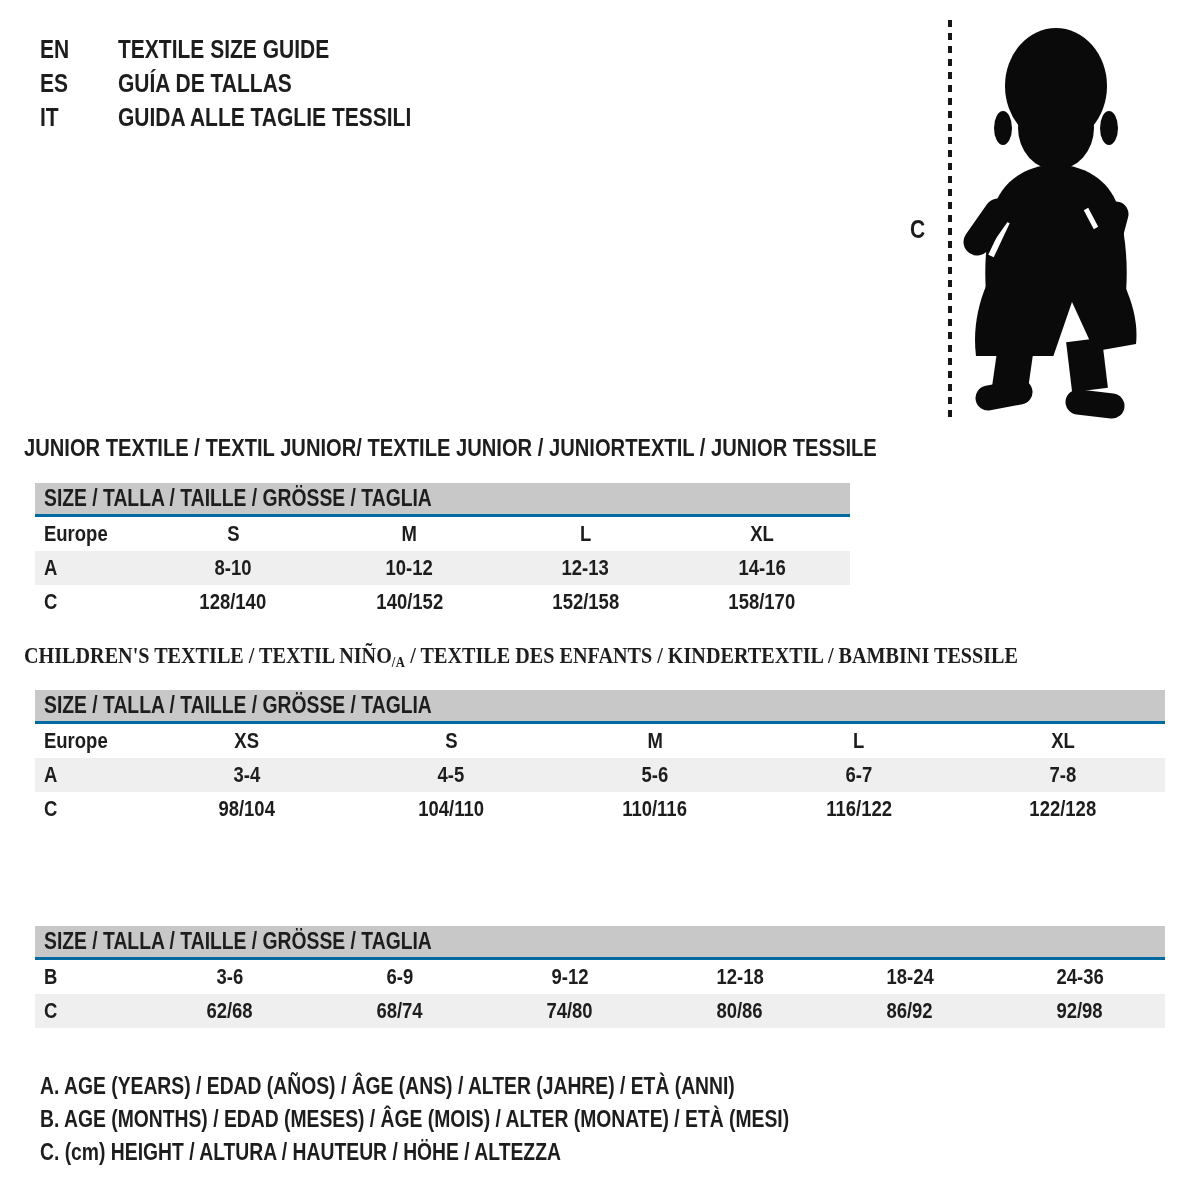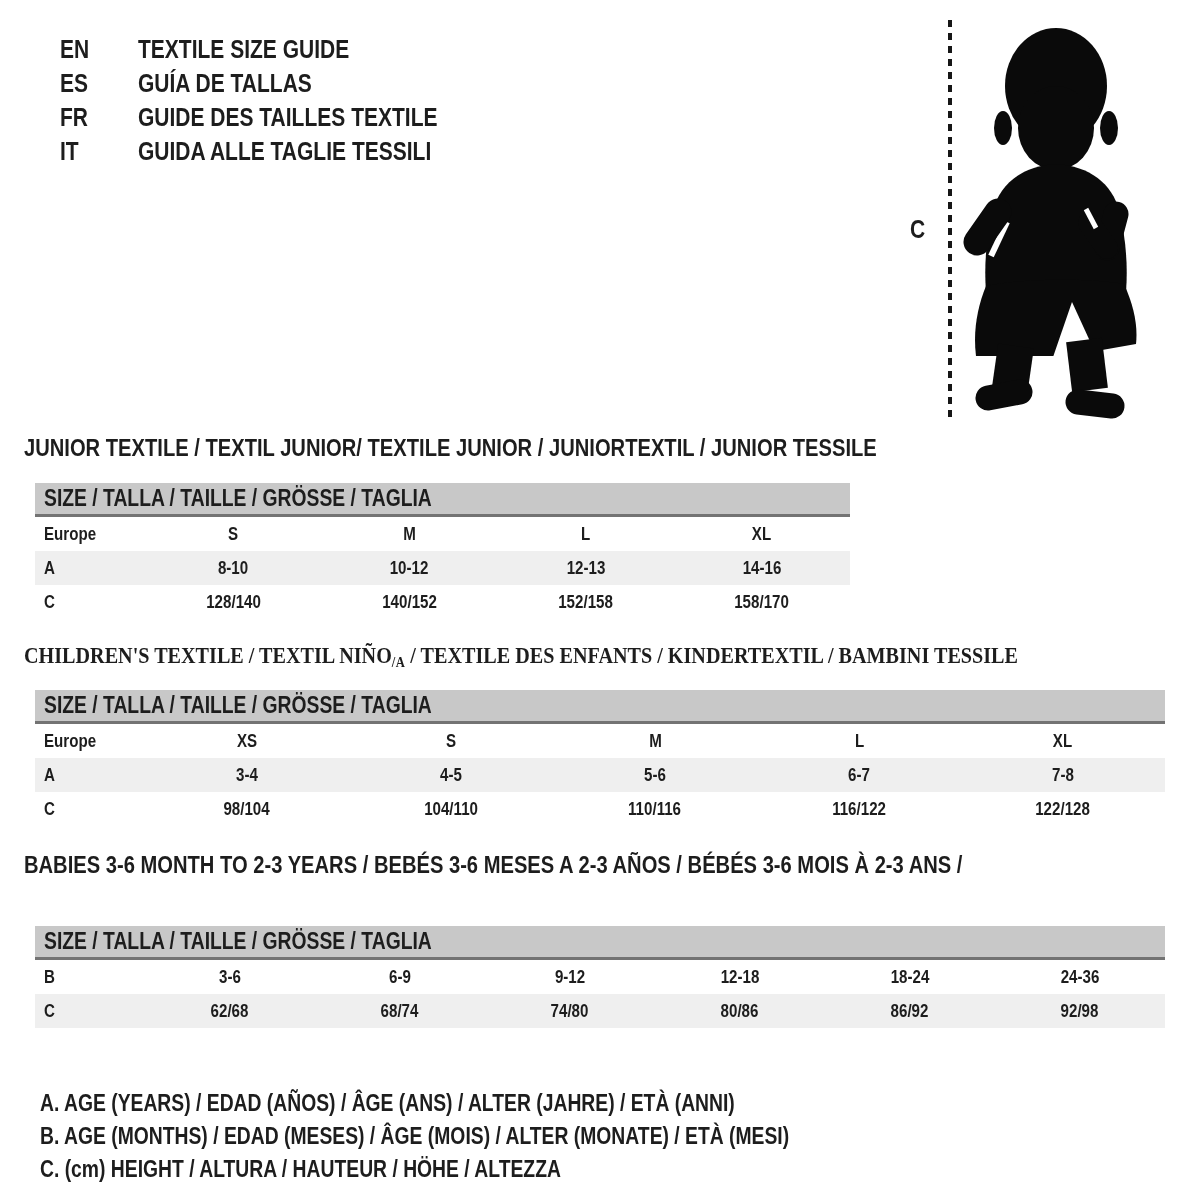--- a/index.html
+++ b/index.html
@@ -16,21 +16,21 @@
   .cnd {
     display:inline-block;
     transform:scaleX(0.84);
     transform-origin:0 50%;
     white-space:nowrap;
   }
   .cndc { transform-origin:50% 50%; }
 
   
   .lang-block { position:absolute; left:40px; top:32px; font-size:25px; line-height:34px; }
-  .lang-row { display:flex;margin-left:20px; }
+  .lang-row { display:flex; }
   .lang-code { width:78px; }
 
   
   .measure-line {
     position:absolute; left:948px; top:20px; width:4px; height:398px;
     background:repeating-linear-gradient(to bottom, #161616 0 7px, transparent 7px 13px);
   }
   .c-label { position:absolute; left:910px; top:215px; font-size:25px; }
   .silhouette { position:absolute; left:960px; top:16px; }
 
@@ -40,49 +40,45 @@
   .title-children { top:639px;font-family:Liberation Serif, serif; }
   .title-babies { top:848px; }
   .subA { font-size:15px; vertical-align:-4px; letter-spacing:0.5px; }
 
   
   .tbl { position:absolute; left:35px; }
   .tbl-junior { top:483px; width:815px; }
   .tbl-children { top:690px; width:1130px; }
   .tbl-babies { top:926px; width:1130px; }
   .tbl-head {
-    height:34px; background:#c8c8c8; border-bottom:3px solid #737373;
+    height:34px; background:#c8c8c8; border-bottom:3px solid #0369a1;
     display:flex; align-items:center; padding-left:9px; font-size:23px;
   }
-  .tr { display:grid; height:34px; align-items:center; font-size:18px; }
+  .tr { display:grid; height:34px; align-items:center; font-size:22px; }
   .tbl-junior .tr { grid-template-columns:110px repeat(4, 1fr); }
   .tbl-children .tr { grid-template-columns:110px repeat(5, 1fr); }
   .tbl-babies .tr { grid-template-columns:110px repeat(6, 1fr); }
   .tr.alt { background:#efefef; }
   .td { display:flex; justify-content:center; align-items:center; }
   .td.lbl { justify-content:flex-start; padding-left:9px; }
 
   
-  .legend { position:absolute; left:40px; top:1070px; font-size:23px; line-height:33px;margin-top:17px; }
+  .legend { position:absolute; left:40px; top:1070px; font-size:23px; line-height:33px; }
 </style>
 </head>
 <body>
 
 <div class="lang-block">
   <div class="lang-row">
     <span class="lang-code"><span class="cnd">EN</span></span>
     <span class="cnd">TEXTILE SIZE GUIDE</span>
   </div>
   <div class="lang-row">
     <span class="lang-code"><span class="cnd">ES</span></span>
     <span class="cnd">GUÍA DE TALLAS</span>
-  </div>
-  <div class="lang-row">
-    <span class="lang-code"><span class="cnd">FR</span></span>
-    <span class="cnd">GUIDE DES TAILLES TEXTILE</span>
   </div>
   <div class="lang-row">
     <span class="lang-code"><span class="cnd">IT</span></span>
     <span class="cnd">GUIDA ALLE TAGLIE TESSILI</span>
   </div>
 </div>
 
 <div class="measure-line"></div>
 <div class="c-label"><span class="cnd">C</span></div>
 <svg class="silhouette" width="188" height="408" viewBox="0 0 188 408" xmlns="http://www.w3.org/2000/svg">
@@ -233,21 +229,20 @@
     <div class="td">
         <span class="cnd cndc">116/122</span>
       </div>
     <div class="td">
         <span class="cnd cndc">122/128</span>
       </div>
   </div>
 </div>
 
 <div class="sec-title title-babies">
-  <div><span class="cnd">BABIES 3-6 MONTH TO 2-3 YEARS / BEBÉS 3-6 MESES A 2-3 AÑOS / BÉBÉS 3-6 MOIS À 2-3 ANS /</span></div>
 </div>
 <div class="tbl tbl-babies">
   <div class="tbl-head">
     <span class="cnd">SIZE / TALLA / TAILLE / GRÖSSE / TAGLIA</span>
   </div>
   <div class="tr">
     <div class="td lbl">
         <span class="cnd">B</span>
       </div>
     <div class="td">

